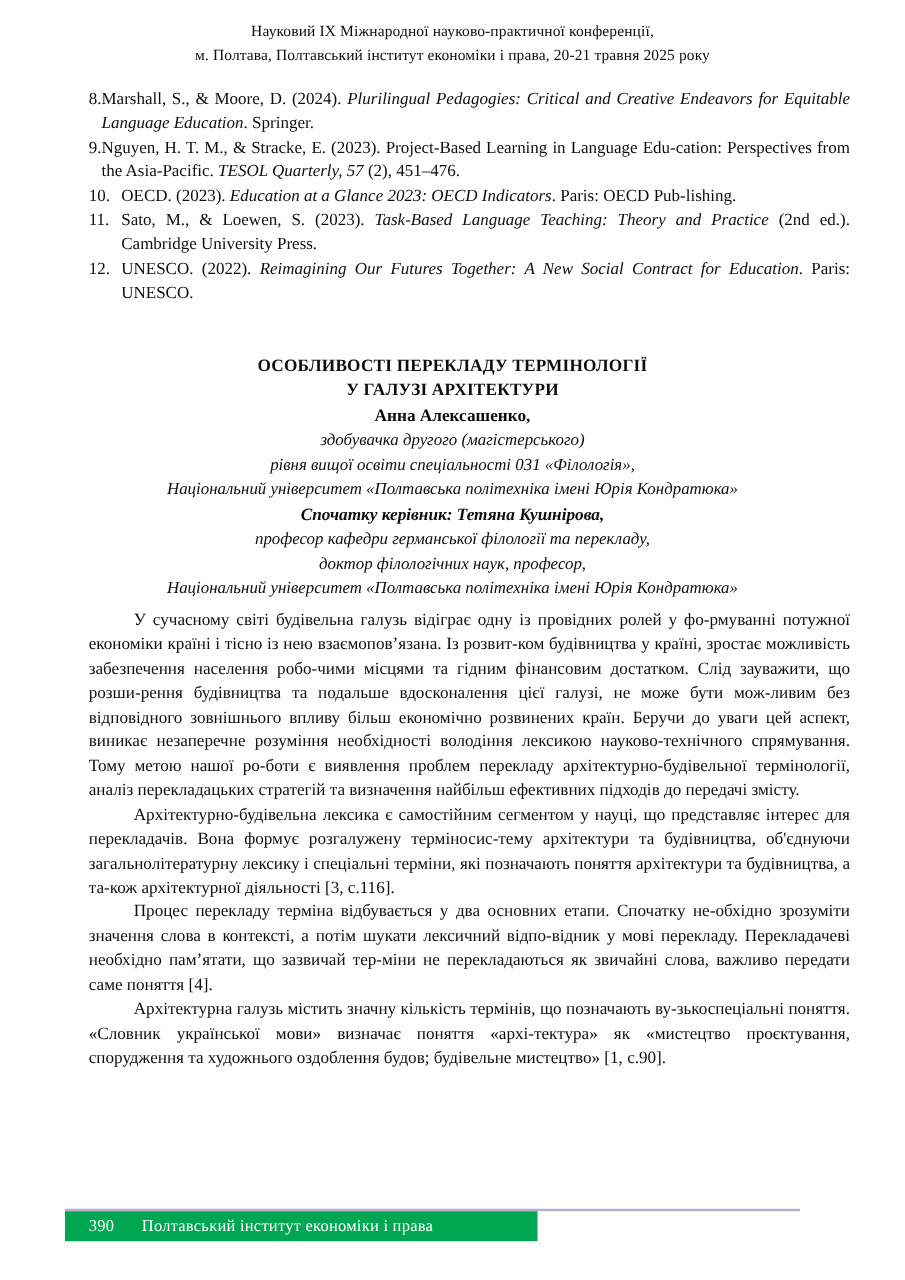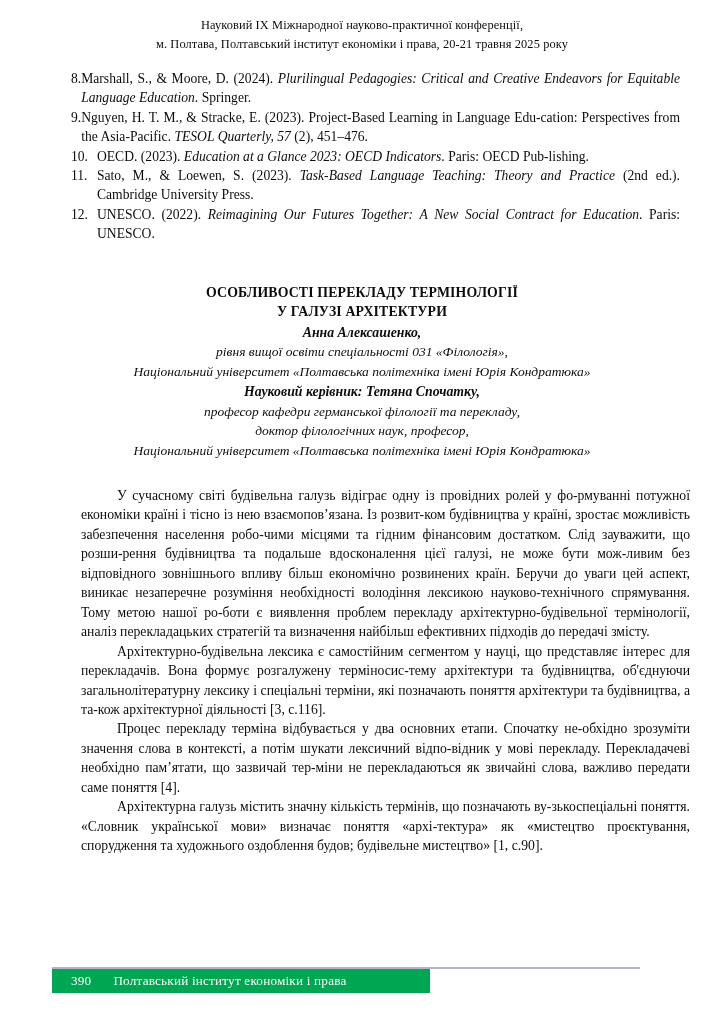--- a/index.html
+++ b/index.html
@@ -72,41 +72,40 @@
     line-height: 19.6px;
   }
   .art-title {
     font-weight: bold;
     font-size: 13.8px;
     line-height: 19.4px;
     letter-spacing: 0.15px;
   }
   .author-name {
     font-weight: bold;
-    font-style: italic;
     font-size: 13.8px;
     padding-top: 1px;
   }
   .author-line {
     font-style: italic;
     font-size: 13.5px;
     line-height: 19.4px;
   }
   .supervisor {
     font-weight: bold;
     font-style: italic;
     font-size: 13.8px;
     padding-top: 1px;
   }
 
   
   .body-text {
     position: absolute;
     top: 486px;
-    left: 81px;
+    left: 71px;
     width: 609px;
     font-size: 13.7px;
     line-height: 19.45px;
     text-align: justify;
     text-justify: inter-word;
   }
   .body-text p {
     margin: 0;
     text-indent: 36px;
     hyphens: manual;
@@ -173,23 +172,24 @@
       <li class="ref-item">
         <span class="ref-num wide">12. </span>
         <span class="ref-body"><span>UNESCO. (2022). </span><i>Reimagining Our Futures Together: A New Social Contract for Education</i><span>. Paris: UNESCO.</span></span>
       </li>
     </ol>
 
   <div class="title-block">
     <div class="art-title">ОСОБЛИВОСТІ ПЕРЕКЛАДУ ТЕРМІНОЛОГІЇ</div>
     <div class="art-title">У ГАЛУЗІ АРХІТЕКТУРИ</div>
     <div class="author-name">Анна Алексашенко,</div>
+    <div class="author-line">здобувачка другого (магістерського)</div>
     <div class="author-line">рівня вищої освіти спеціальності 031 «Філологія»,</div>
     <div class="author-line">Національний університет «Полтавська політехніка імені Юрія Кондратюка»</div>
-    <div class="supervisor">Науковий керівник: Тетяна Спочатку,</div>
+    <div class="supervisor">Спочатку керівник: Тетяна Кушнірова,</div>
     <div class="author-line">професор кафедри германської філології та перекладу,</div>
     <div class="author-line">доктор філологічних наук, професор,</div>
     <div class="author-line">Національний університет «Полтавська політехніка імені Юрія Кондратюка»</div>
   </div>
 
   <div class="body-text" id="body-container">
       <p>У сучасному світі будівельна галузь відіграє одну із провідних ролей у фо-рмуванні потужної економіки країні і тісно із нею взаємопов’язана. Із розвит-ком будівництва у країні, зростає можливість забезпечення населення робо-чими місцями та гідним фінансовим достатком. Слід зауважити, що розши-рення будівництва та подальше вдосконалення цієї галузі, не може бути мож-ливим без відповідного зовнішнього впливу більш економічно розвинених країн. Беручи до уваги цей аспект, виникає незаперечне розуміння необхідності володіння лексикою науково-технічного спрямування. Тому метою нашої ро-боти є виявлення проблем перекладу архітектурно-будівельної термінології, аналіз перекладацьких стратегій та визначення найбільш ефективних підходів до передачі змісту.</p>
       <p>Архітектурно-будівельна лексика є самостійним сегментом у науці, що представляє інтерес для перекладачів. Вона формує розгалужену терміносис-тему архітектури та будівництва, об'єднуючи загальнолітературну лексику і спеціальні терміни, які позначають поняття архітектури та будівництва, а та-кож архітектурної діяльності [3, с.116].</p>
       <p>Процес перекладу терміна відбувається у два основних етапи. Спочатку не-обхідно зрозуміти значення слова в контексті, а потім шукати лексичний відпо-відник у мові перекладу. Перекладачеві необхідно пам’ятати, що зазвичай тер-міни не перекладаються як звичайні слова, важливо передати саме поняття [4].</p>
       <p>Архітектурна галузь містить значну кількість термінів, що позначають ву-зькоспеціальні поняття. «Словник української мови» визначає поняття «архі-тектура» як «мистецтво проєктування, спорудження та художнього оздоблення будов; будівельне мистецтво» [1, с.90].</p>

